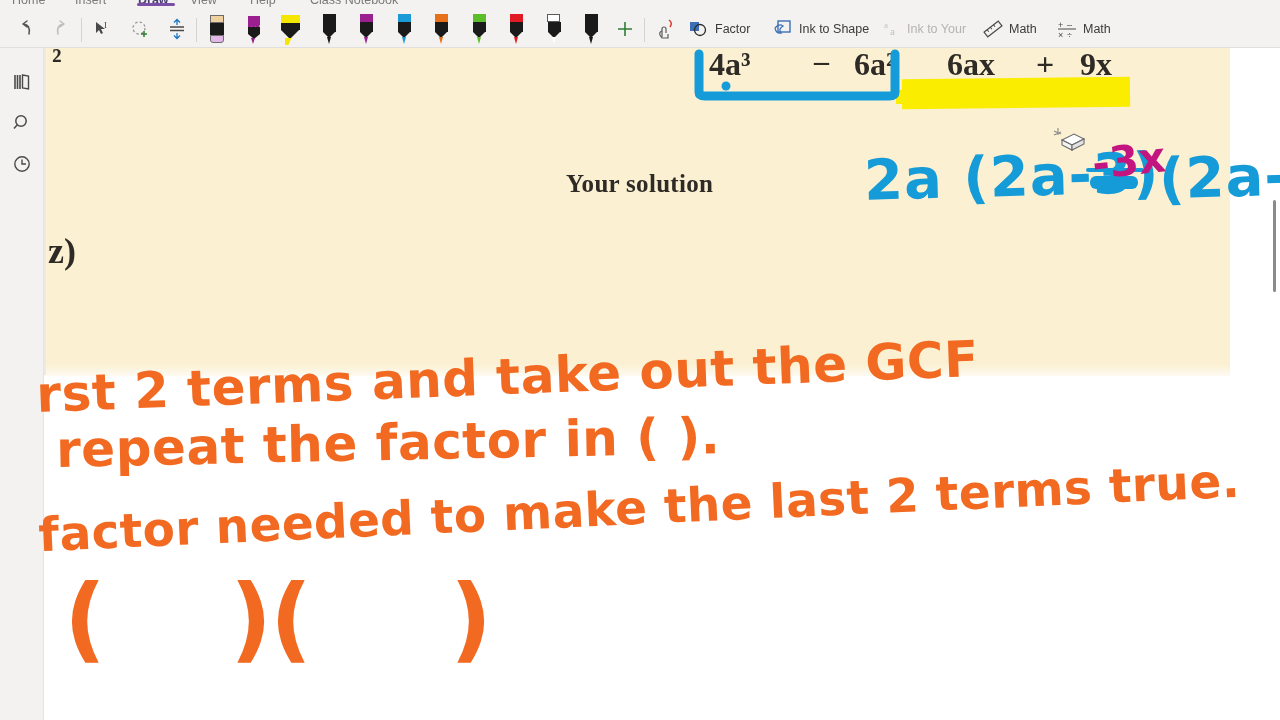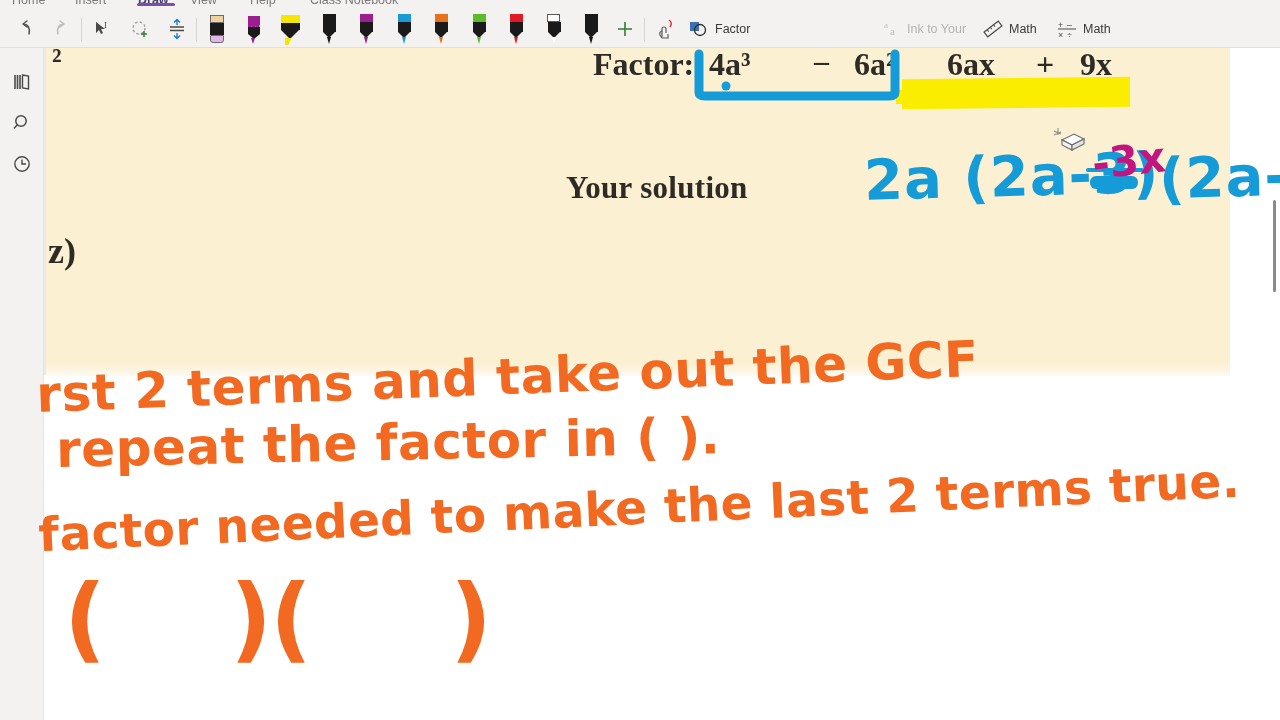--- a/index.html
+++ b/index.html
@@ -336,20 +336,27 @@
         <path d="M9 14 q-3 1 -2 4 l2 3 h6 v-4" stroke="#5a5a5a" fill="none" stroke-width="1.2"></path>
       </svg>
     </div>
     <div class="tb-item" style="left:688px">
       <svg width="22" height="20" viewBox="0 0 22 20">
         <rect x="2" y="3" width="9" height="9" fill="#3c6fb5"></rect>
         <circle cx="12" cy="11" r="5.5" stroke="#2b2b2b" fill="#fff" fill-opacity="0" stroke-width="1.3"></circle>
       </svg>
       <span class="tb-label">Factor</span>
     </div>
+    <div class="tb-item" style="left:772px">
+      <svg width="22" height="20" viewBox="0 0 22 20">
+        <rect x="6" y="2" width="12" height="11" stroke="#3c6fb5" fill="none" stroke-width="1.4"></rect>
+        <path d="M3 9 q4 -5 8 -2 q-5 3 -2 7 q-5 1 -6 -5" stroke="#3c6fb5" fill="none" stroke-width="1.3"></path>
+      </svg>
+      <span class="tb-label">Ink to Shape</span>
+    </div>
     <div class="tb-item" style="left:880px">
       <svg width="22" height="20" viewBox="0 0 22 20">
         <text x="4" y="9" font-size="9" fill="#c4c2c0" font-family="Liberation Serif, serif">a</text>
         <text x="10" y="16" font-size="11" fill="#c4c2c0" font-family="Liberation Serif, serif">a</text>
       </svg>
       <span class="tb-label dim">Ink to Your</span>
     </div>
     <div class="tb-item" style="left:982px">
       <svg width="22" height="20" viewBox="0 0 22 20">
         <g transform="rotate(-38 11 10)">
@@ -398,29 +405,28 @@
   <div id="creampanel"></div>
   <div id="creamfade"></div>
   <div id="page-leftmargin"></div>
 
   <div id="yellowhl" style="left:858px;top:30px;width:228px;height:30px"></div>
   <div id="yellowhl2" style="left:852px;top:42px;width:200px;height:14px"></div>
 
   <div class="printed blurry" style="left:8px;top:-6px;font-size:32px">²</div>
   <div class="printed blurry" style="left:4px;top:182px;font-size:36px">z)</div>
 
-  <div class="printed blurry" style="left:549px;top:-2px;font-size:32px">Factor:</div>
   <div class="printed blurry" style="left:665px;top:-2px;font-size:32px">4a³</div>
   <div class="printed blurry" style="left:770px;top:-4px;font-size:30px">–</div>
   <div class="printed blurry" style="left:810px;top:-2px;font-size:32px">6a²</div>
   <div class="printed blurry" style="left:903px;top:-2px;font-size:32px">6ax</div>
   <div class="printed blurry" style="left:992px;top:-2px;font-size:32px">+</div>
   <div class="printed blurry" style="left:1036px;top:-2px;font-size:32px">9x</div>
 
-  <div class="printed blurry" style="left:522px;top:122px;font-size:31px;letter-spacing:0.3px">Your solution</div>
+  <div class="printed blurry" style="left:522px;top:122px;font-size:25px;letter-spacing:0.3px">Your solution</div>
 
   <svg id="ink" viewBox="0 0 1236 672">
 
     <g>
       <path d="M655 6 L655 44 Q655 48 661 48 L845 48 Q851 48 851 44 L851 6" stroke="#159bd7" fill="none" stroke-width="9" stroke-linecap="round" stroke-linejoin="round"></path>
       <circle cx="682" cy="38" r="4.5" fill="#159bd7"></circle>
     </g>
 
     <g>
       <rect x="1046" y="128" width="48" height="13" rx="6" fill="#159bd7"></rect>

